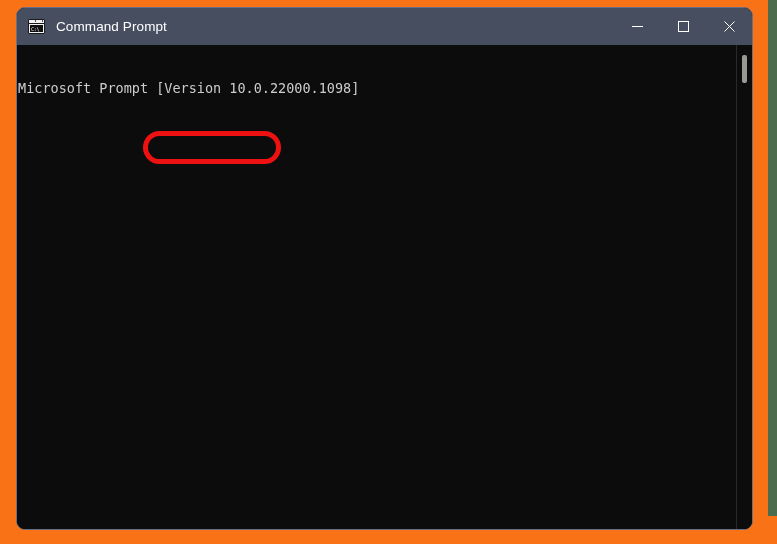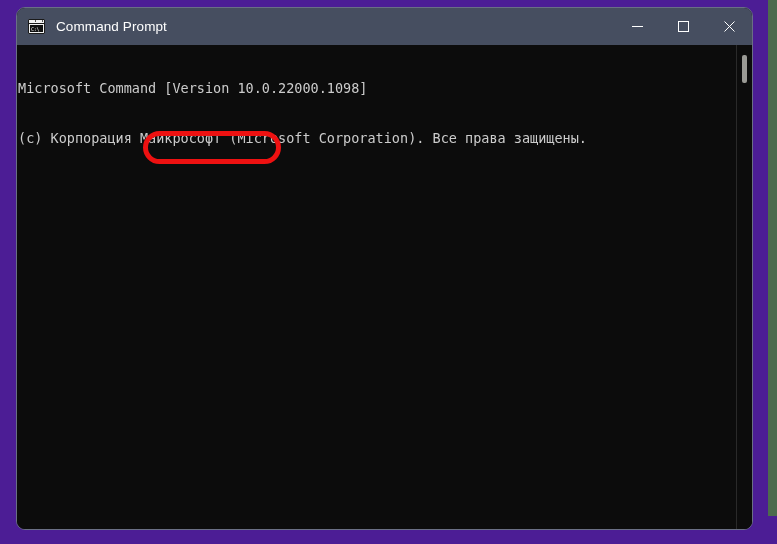--- a/index.html
+++ b/index.html
@@ -13,21 +13,21 @@
     overflow: hidden;
     font-family: "Liberation Sans", sans-serif;
   }
 
   
   #desktop {
     position: absolute;
     left: 0; top: 0;
     width: 777px;
     height: 544px;
-    background: #4c1d95;
+    background: #f97316;
   }
   .wallpaper-strip-right {
     position: absolute;
     right: 0; top: 0;
     width: 9px;
     height: 516px;
     background: #4d6b4d;
   }
 
   
@@ -230,22 +230,21 @@
             <line x1="10.5" y1="0.5" x2="0.5" y2="10.5" stroke="#ffffff" stroke-width="1"></line>
           </svg>
         </div>
 
       </div>
     </div>
 
     <div id="console">
 
       <div id="console-text">
-        <div class="line">Microsoft Command [Version 10.0.22000.1098]</div>
-        <div class="line">(c) Корпорация Майкрософт (Microsoft Corporation). Все права защищены.</div>
+        <div class="line">Microsoft Prompt [Version 10.0.22000.1098]</div>
         <div class="line"></div>
       </div>
 
       <div id="scrollbar">
         <div id="scroll-thumb"></div>
       </div>
 
       <div id="annotation">
         <div class="ring"></div>
       </div>

